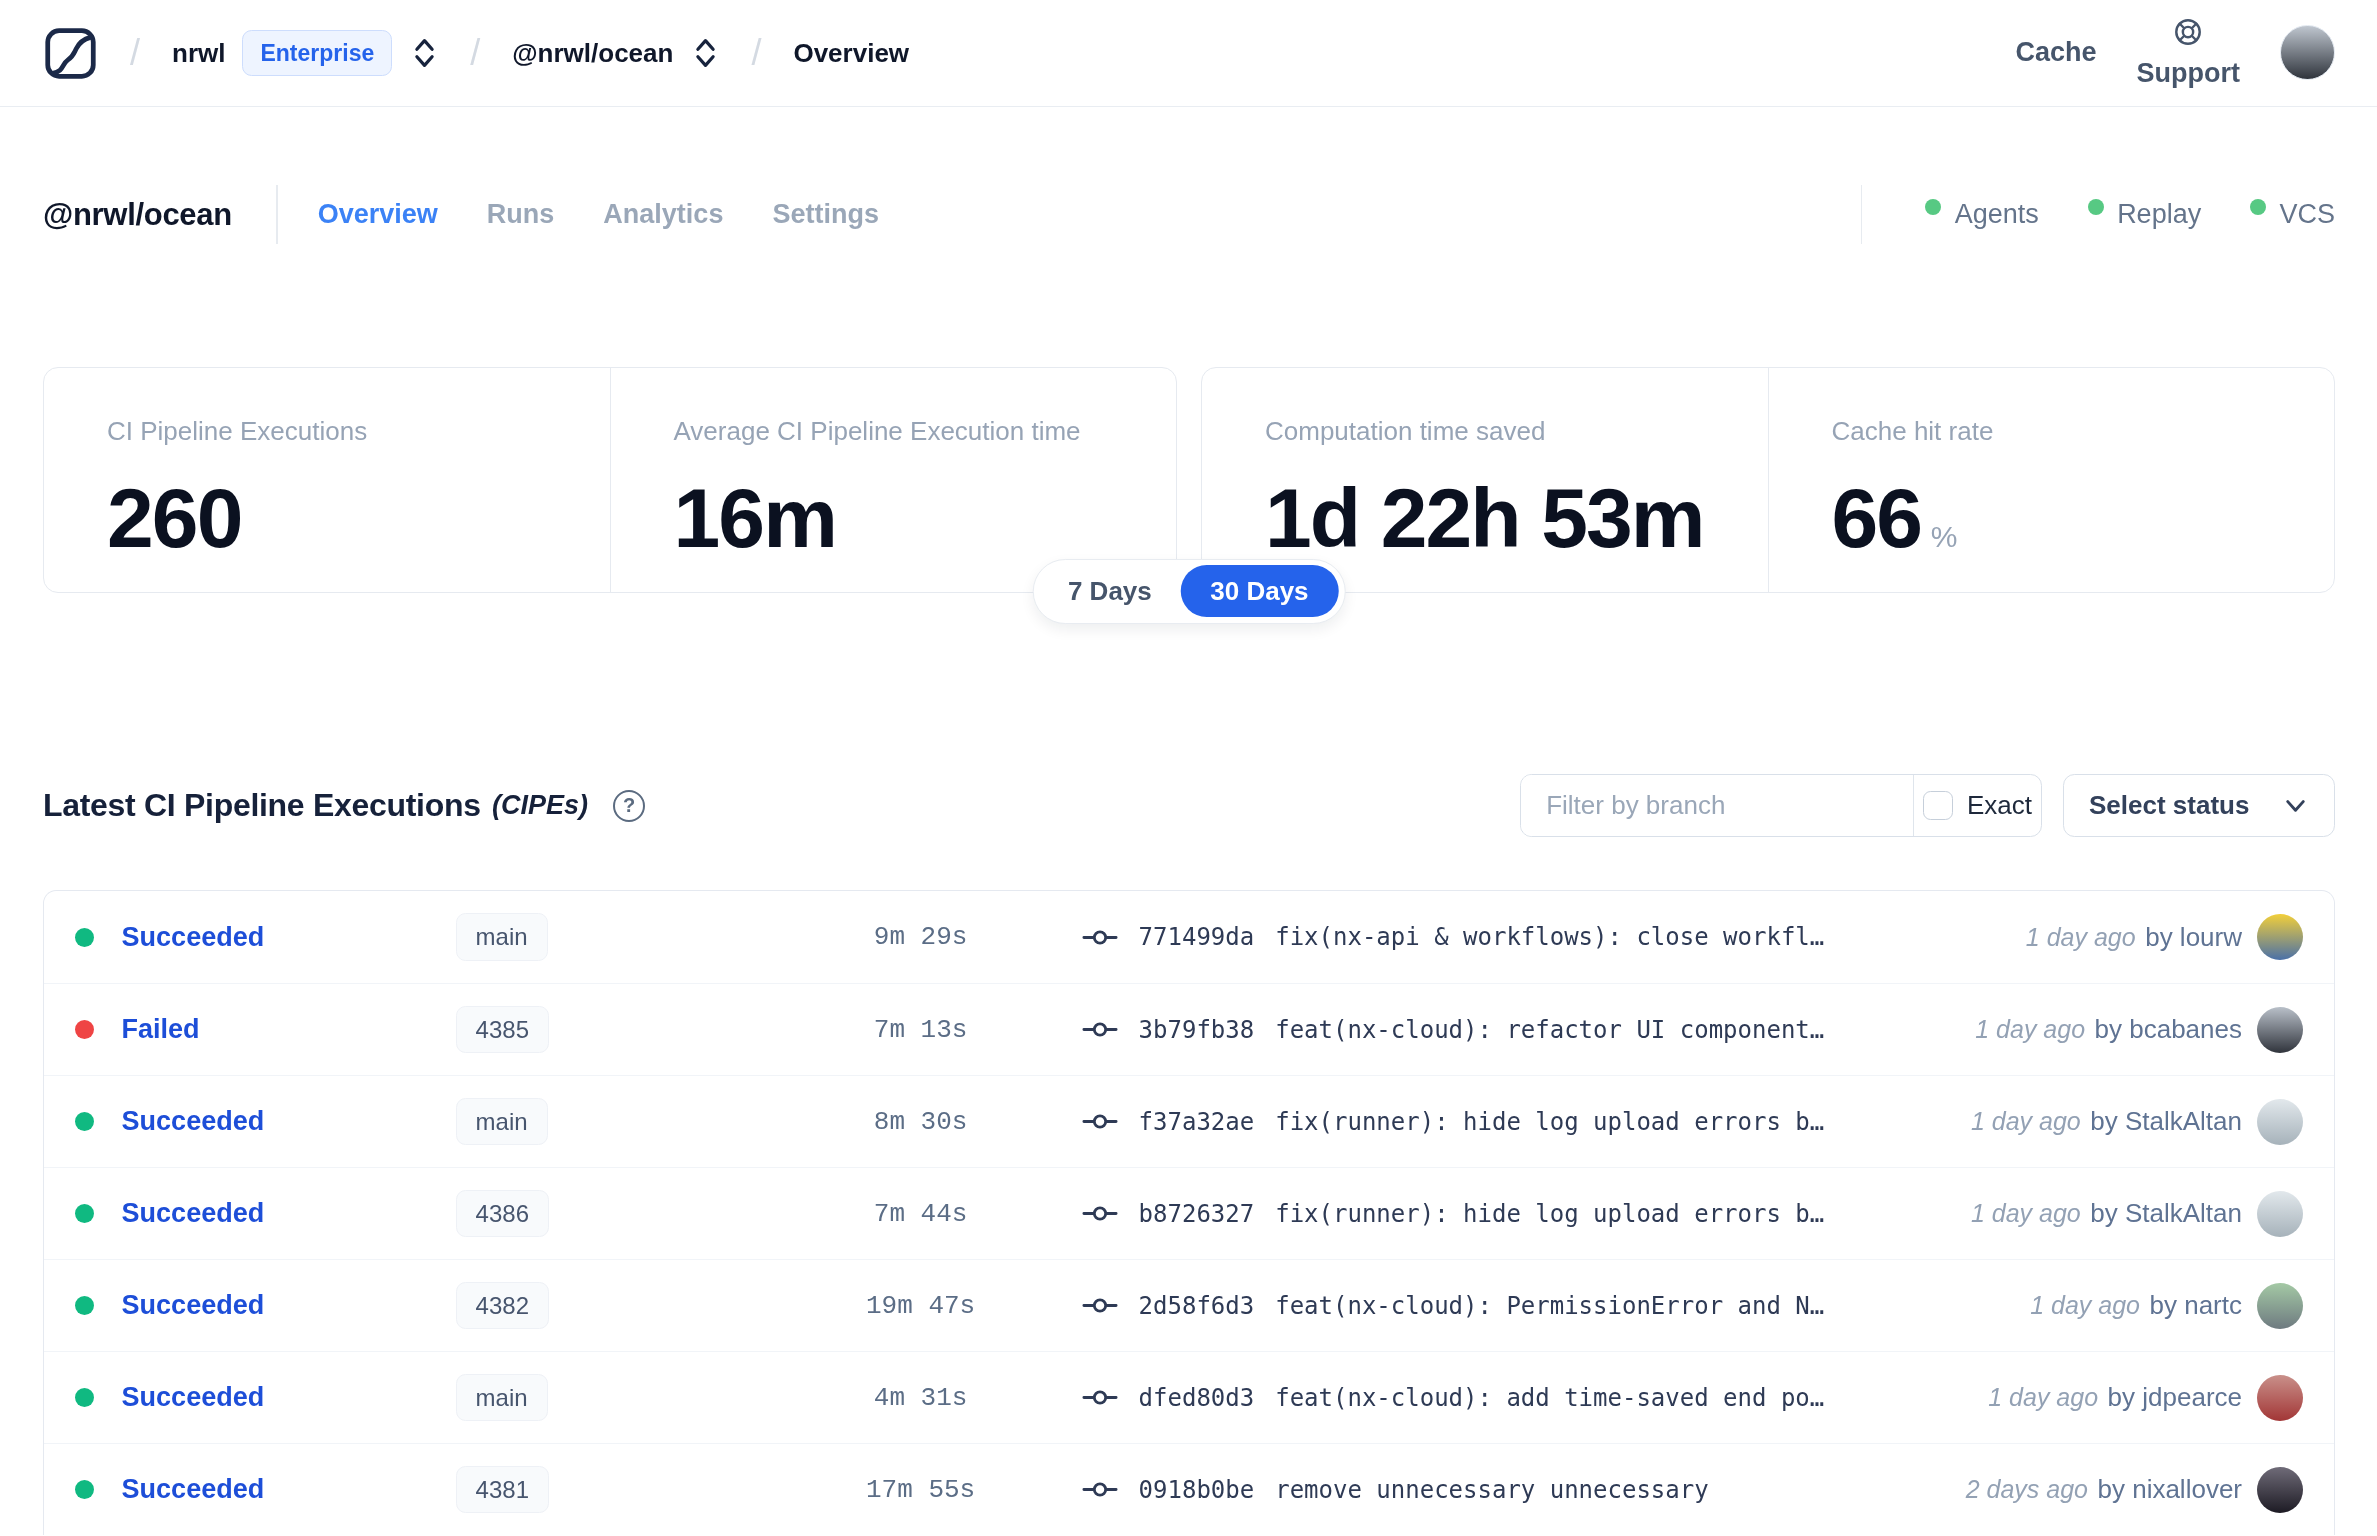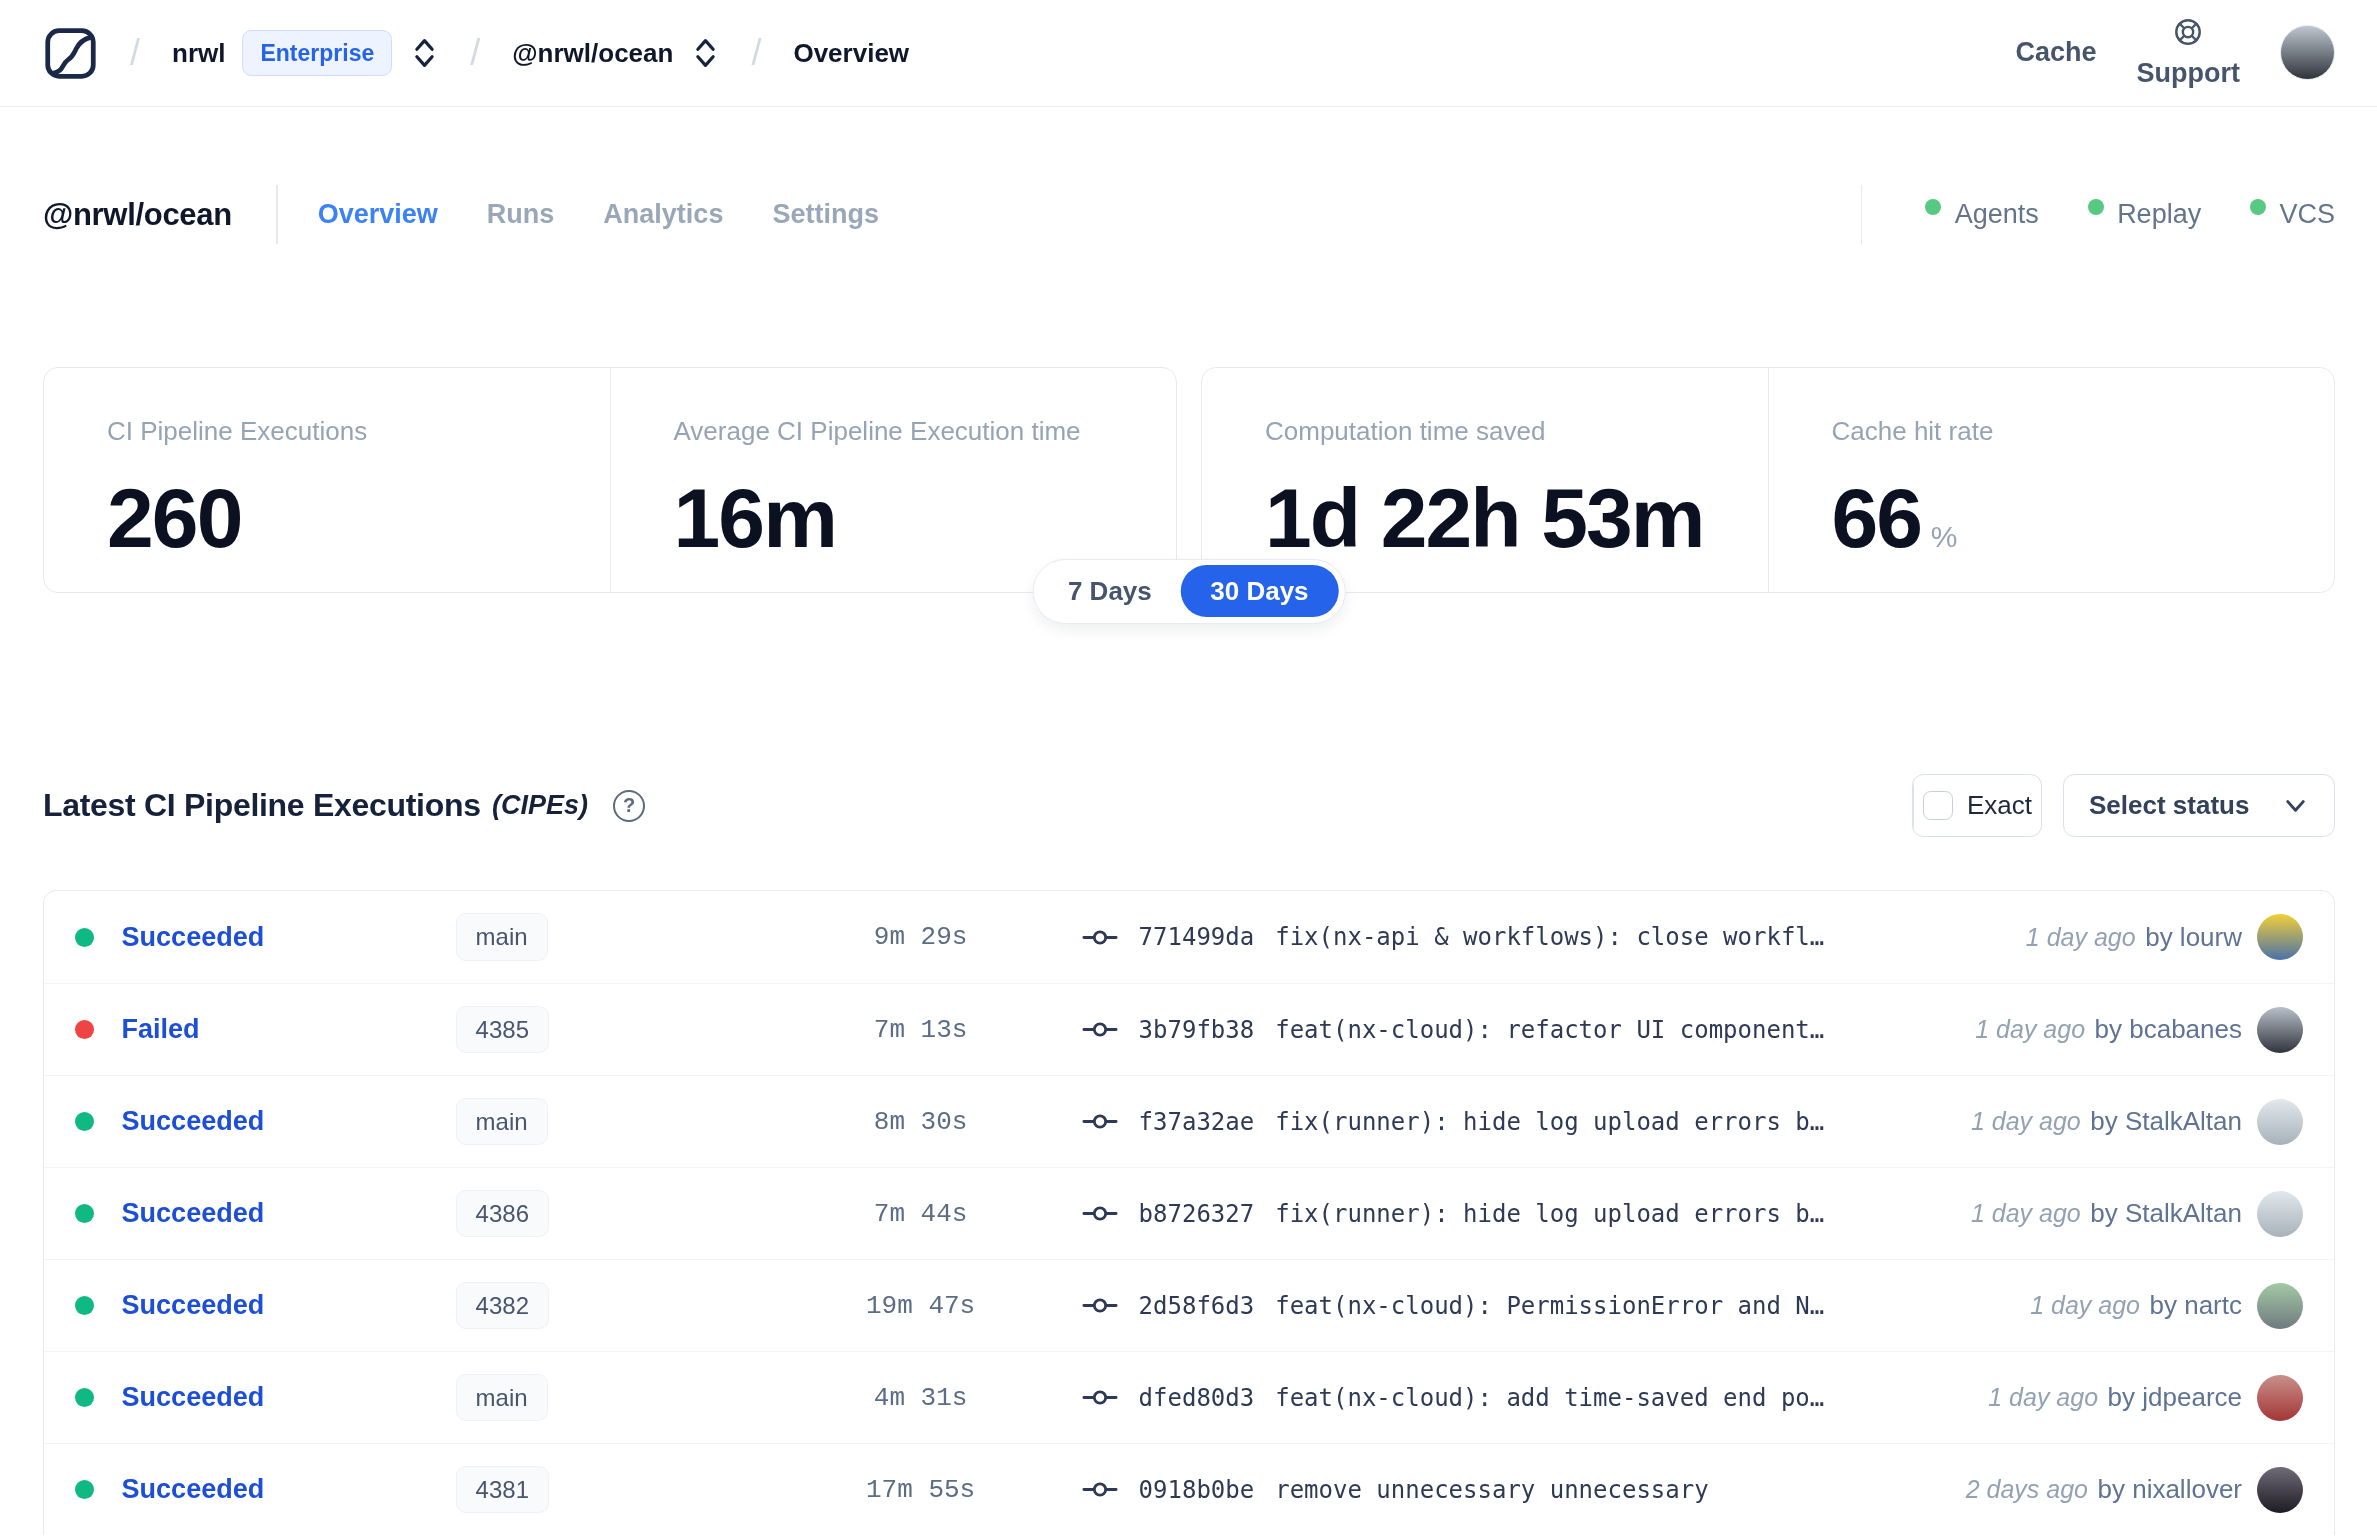--- a/index.html
+++ b/index.html
@@ -206,20 +206,21 @@
       <span class="range-opt active">30 Days</span>
     </div>
   </div>
 
   <div class="cipes-header">
     <span class="cipes-title">Latest CI Pipeline Executions</span>
     <span class="cipes-title-suffix">(CIPEs)</span>
     <span class="help-icon">?</span>
     <div class="filters">
       <div class="filter-group">
+        <input class="branch-input" type="text" placeholder="Filter by branch" style="">
         <div class="exact-seg">
           <span class="checkbox"></span>
           <span class="exact-label">Exact</span>
         </div>
       </div>
       <div class="status-select">
         <span class="status-select-label">Select status</span>
         <span>
           <svg width="27" height="27" viewBox="0 0 28 28">
             <path d="M6 10 L14 19 L22 10" fill="none" stroke="#33415b" stroke-width="3" stroke-linecap="round" stroke-linejoin="round"></path>

